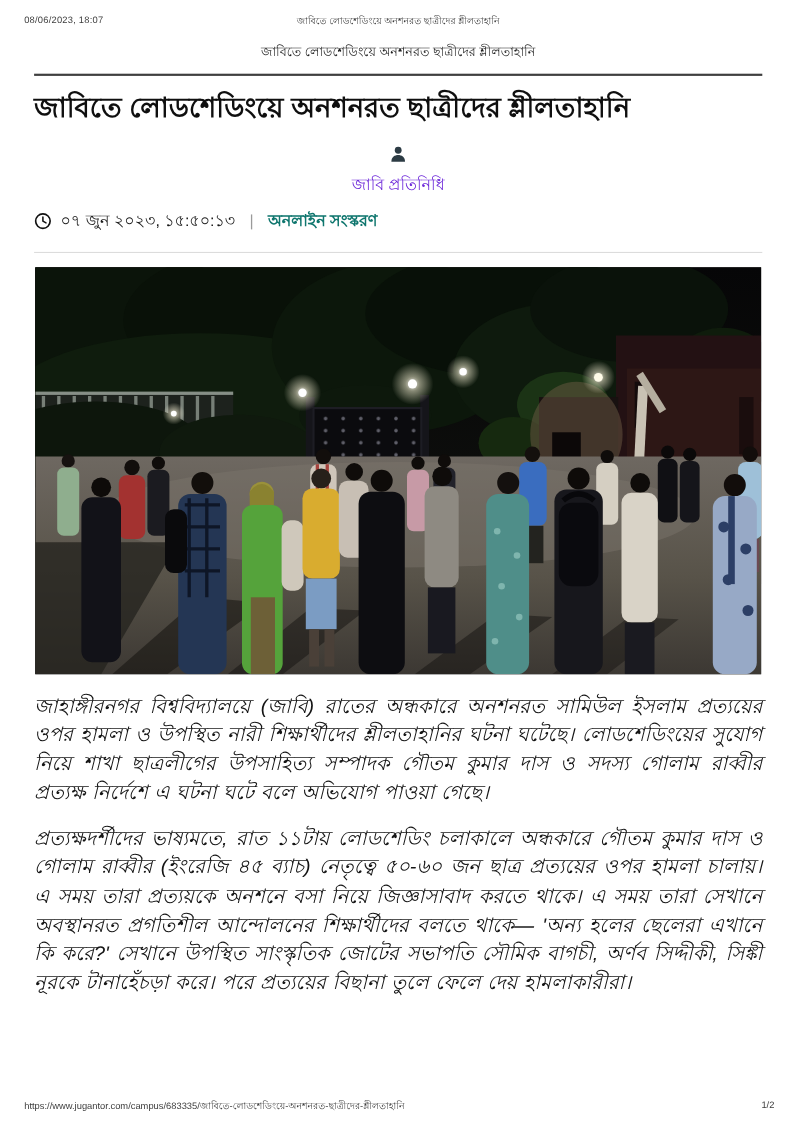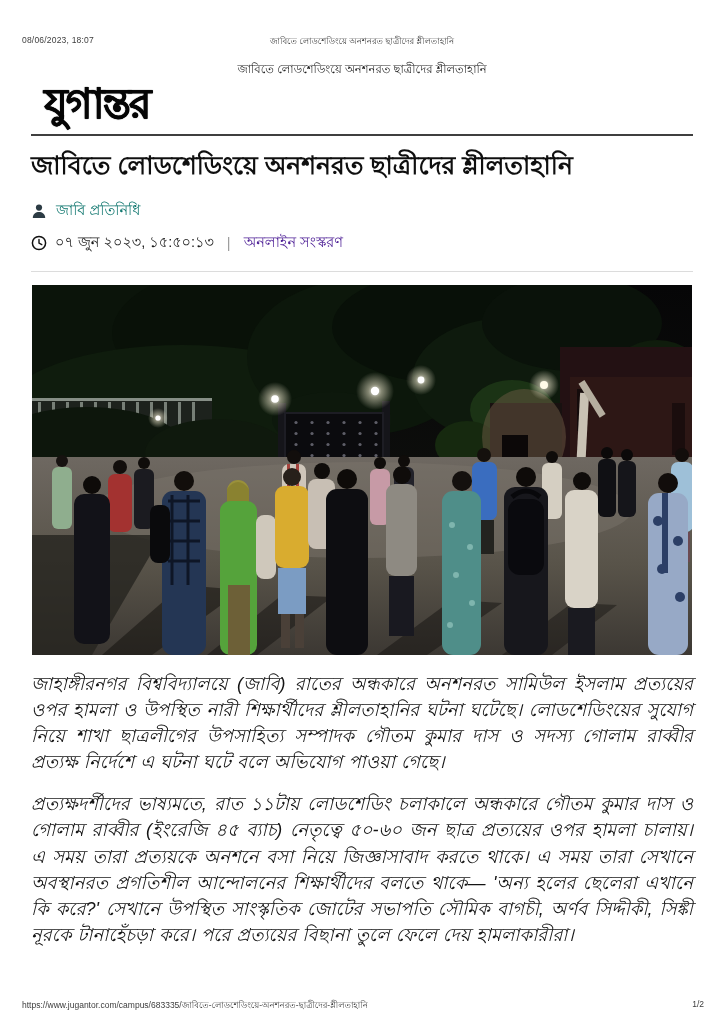--- a/index.html
+++ b/index.html
@@ -2,45 +2,45 @@
 <html lang="bn"><head>
 <meta charset="utf-8">
 <style>
   html,body{margin:0;padding:0;}
   body{
     width:724px;height:1024px;position:relative;overflow:hidden;
     background:#ffffff;color:#1c1c1c;
     font-family:"Liberation Sans","DejaVu Sans",sans-serif;
   }
   
-  .print-header{position:relative;padding-top:13px;height:16px;margin-top:22px;}
+  .print-header{position:relative;padding-top:13px;height:16px;}
   .ph-datetime{position:absolute;left:22px;top:13px;font-size:8.5px;color:#3d3d3d;letter-spacing:.2px;}
   .ph-title{text-align:center;font-size:8.5px;color:#3d3d3d;}
   .ph-subtitle{text-align:center;font-size:11.5px;color:#1f1f1f;margin-top:10px;}
   .print-footer{
     position:absolute;left:22px;right:20px;bottom:11px;
     display:flex;justify-content:space-between;align-items:flex-start;
     font-size:8.5px;color:#3d3d3d;
   }
   
   .logo{
     margin:4px 0 0 44px;font-size:41px;font-weight:900;color:#050505;
     letter-spacing:-2px;line-height:1;
     text-shadow:0 0 1px #050505,.5px 0 0 #050505;
     transform:scaleY(1.02);transform-origin:left bottom;display:inline-block;
   }
   .masthead-rule{margin:9px 31px 0 31px;border:none;border-top:2px solid #3f3f3f;height:0;}
   
   .headline{
     margin:13px 31px 0 31px;font-size:25px;line-height:1.32;font-weight:700;color:#0f0f0f;
   }
-  .byline{display:flex;align-items:center;gap:9px;margin:17px 31px 0 31px;font-size:14.5px;color:#0f766e;}
+  .byline{display:flex;align-items:center;gap:9px;margin:17px 31px 0 31px;font-size:14.5px;color:#6d28d9;flex-direction:column;}
   .dateline{display:flex;align-items:center;gap:8px;margin:8px 31px 16px 31px;font-size:14.5px;color:#1b1b1b;}
   .dateline .sep{color:#9a9a9a;margin:0 5px;}
-  .edition{color:#4c1d95;}
+  .edition{color:#0f766e;font-weight:bold;}
   .thin-divider{margin:14px 31px 0 31px;border:none;border-top:1px solid #dcdcdc;height:0;}
   
   .photo-wrap{width:660px;height:370px;margin:13px auto 0 auto;background:#0a0a0b;overflow:hidden;}
   .photo-wrap svg{display:block;}
   
   .article-body{margin:0 31px;font-style:italic;}
   .article-body p{
     margin:16px 0 0 0;font-size:18px;line-height:1.45;color:#141414;
     text-align:justify;word-spacing:1px;
   }
@@ -48,21 +48,20 @@
 </head>
 <body>
 
 <div class="print-header">
   <span class="ph-datetime">08/06/2023, 18:07</span>
   <div class="ph-title">জাবিতে লোডশেডিংয়ে অনশনরত ছাত্রীদের শ্লীলতাহানি</div>
 </div>
 <div class="ph-subtitle">জাবিতে লোডশেডিংয়ে অনশনরত ছাত্রীদের শ্লীলতাহানি</div>
 
 <div>
-  <span class="logo">যুগান্তর</span>
   <hr class="masthead-rule">
 </div>
 
 <h1 class="headline">জাবিতে লোডশেডিংয়ে অনশনরত ছাত্রীদের শ্লীলতাহানি</h1>
 
 <div class="byline">
   <span style="display:inline-flex;">
     <svg width="16" height="16" viewBox="0 0 16 16" aria-hidden="true">
       <circle cx="8" cy="4.6" r="3.1" fill="#2c3b44"></circle>
       <path d="M1.8 15 C1.8 10.8 5 9 8 9 C11 9 14.2 10.8 14.2 15 Z" fill="#2c3b44"></path>

